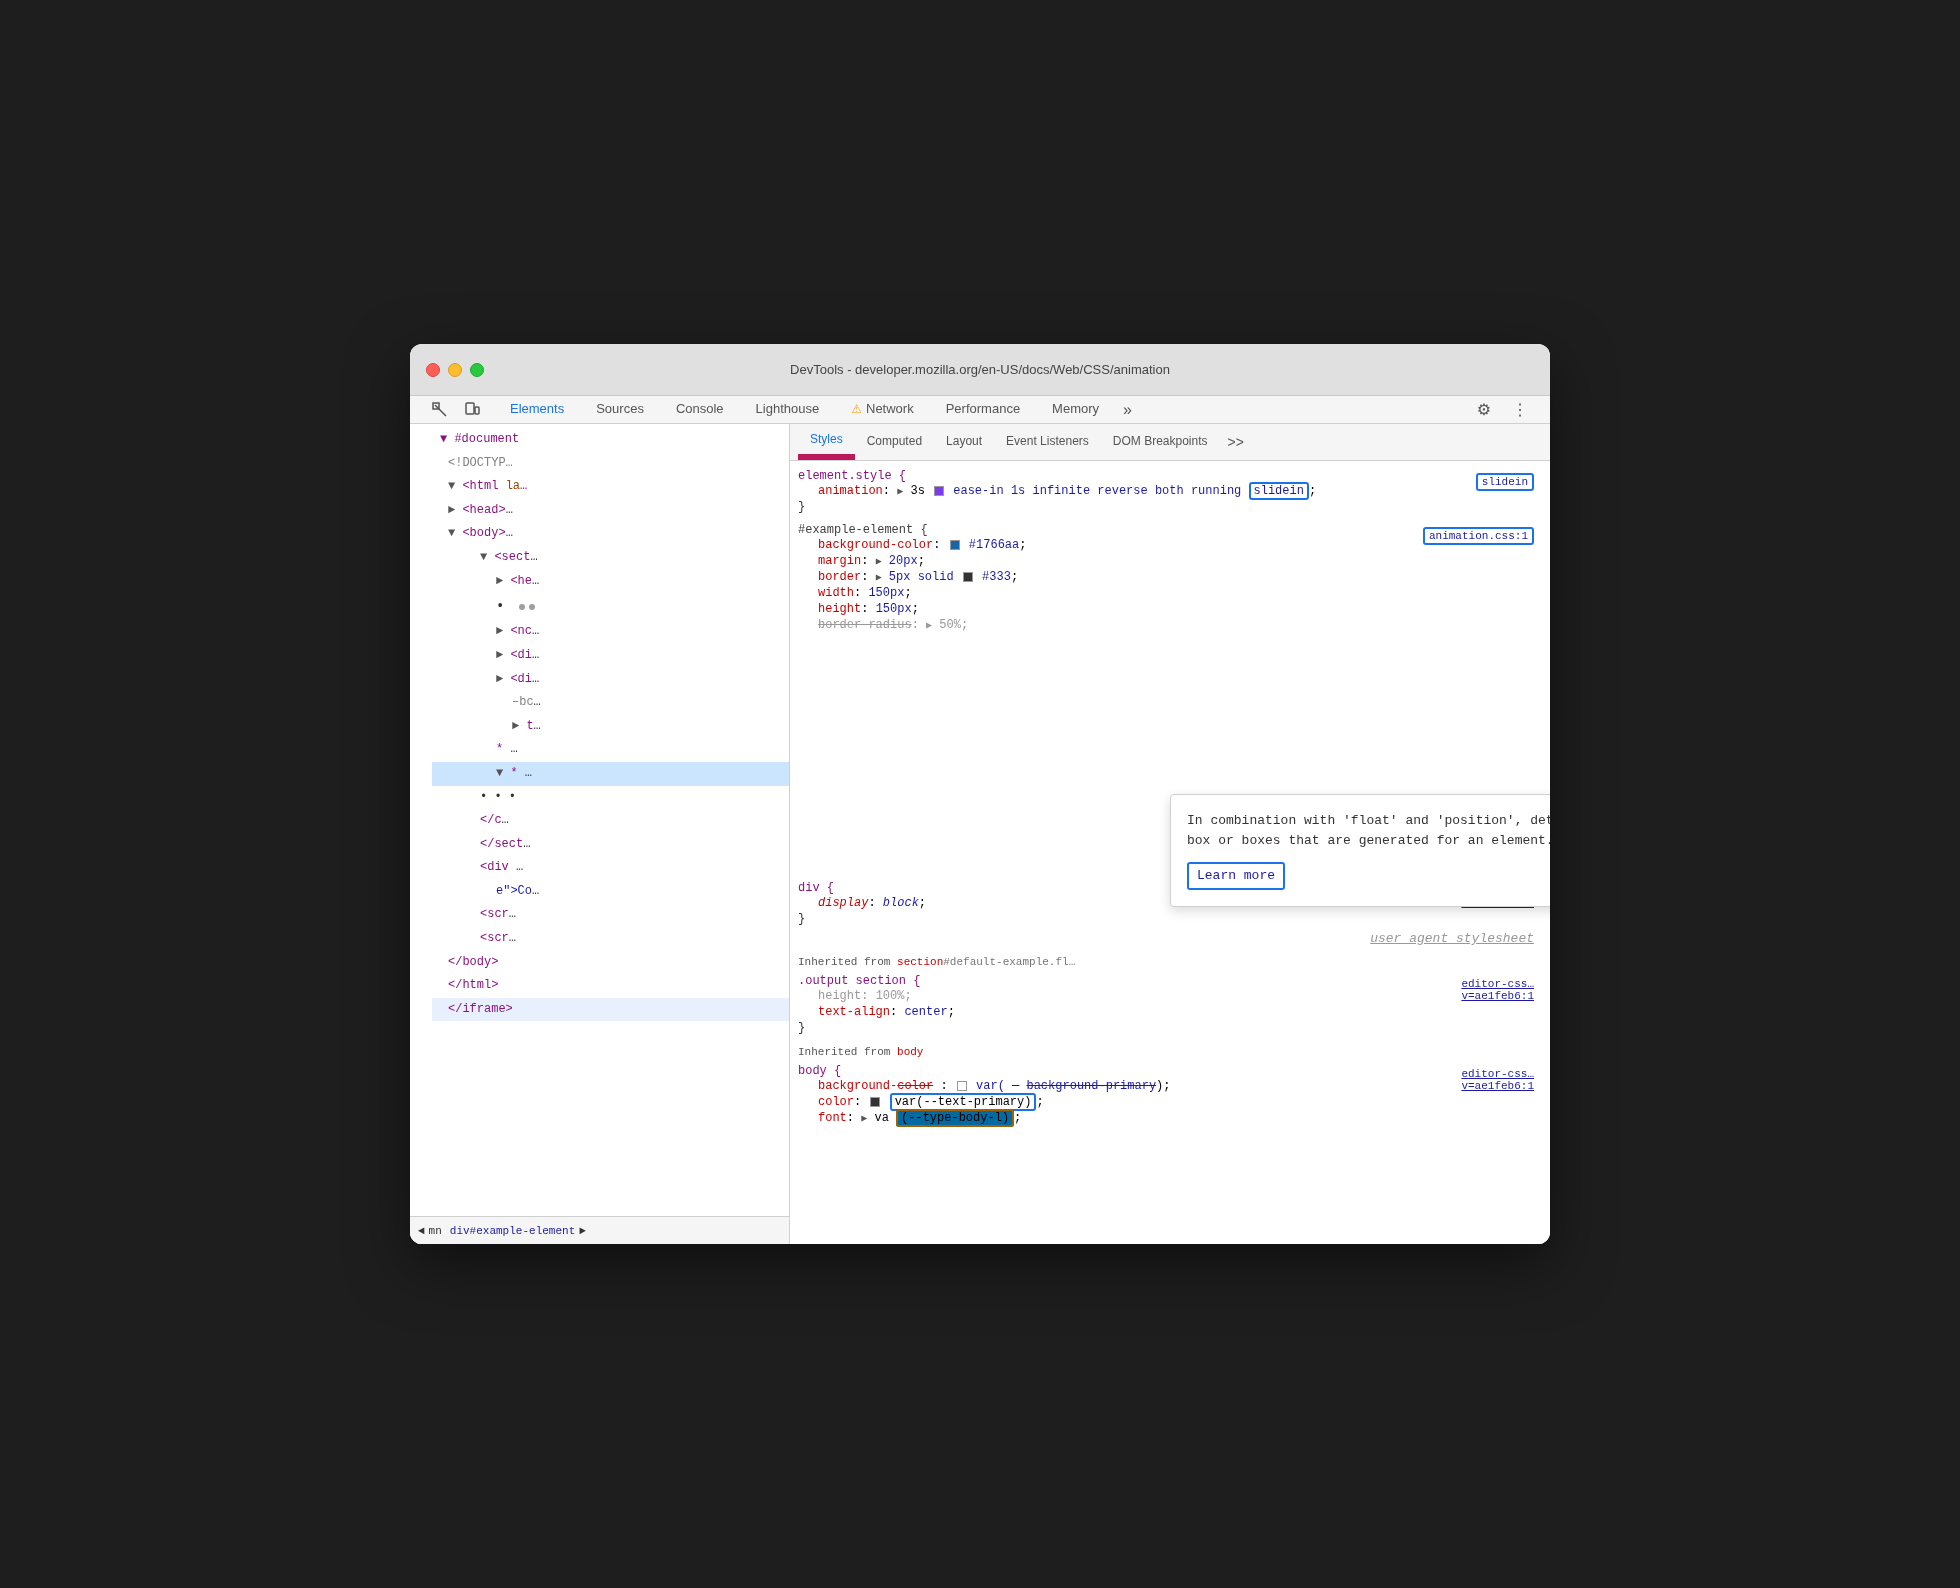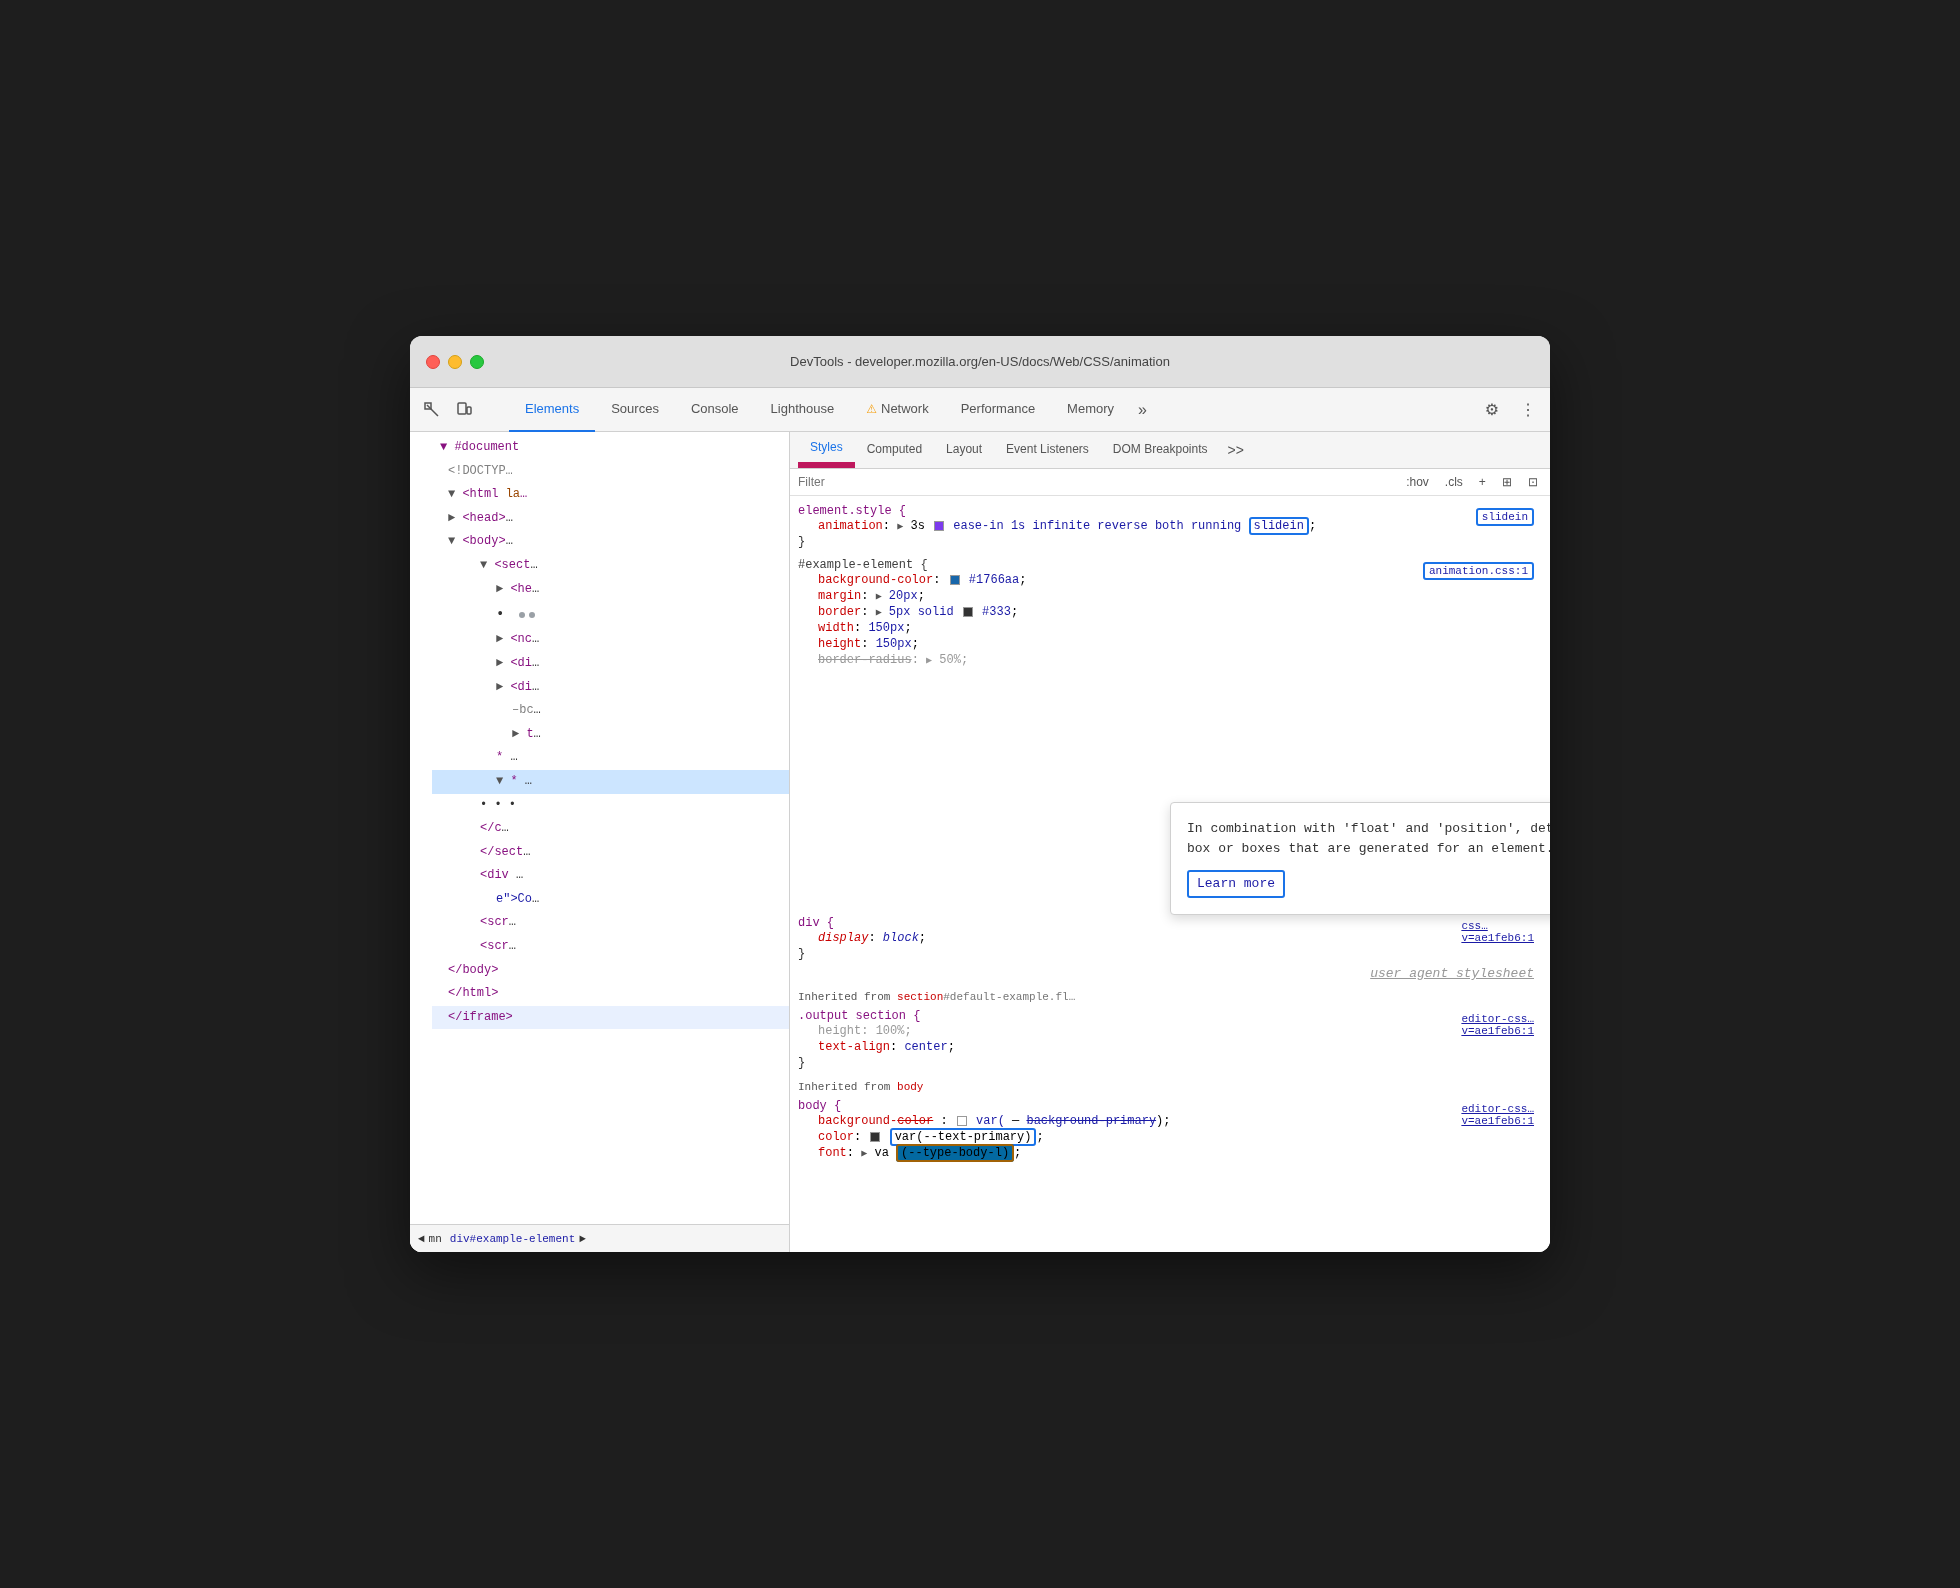--- a/index.html
+++ b/index.html
@@ -47,23 +47,22 @@
       font-size: 13px;
       color: #444;
       font-weight: 500;
     }
     
     .toolbar {
       background: #f5f5f5;
       border-bottom: 1px solid #d0d0d0;
       display: flex;
       align-items: center;
-      padding: 0 8px;
-      height: 44px;
-      gap: 23px;
+      padding: 0 16px;
+      height: 28px;
     }
     .toolbar-icons {
       display: flex;
       align-items: center;
       gap: 4px;
       margin-right: 8px;
     }
     .toolbar-icon-btn {
       width: 28px;
       height: 28px;
@@ -532,30 +531,20 @@
         </div>
         <div class="panel-tab">
           <span>Event Listeners</span>
         </div>
         <div class="panel-tab">
           <span>DOM Breakpoints</span>
         </div>
         <div class="panel-tab-more">&gt;&gt;</div>
       </div>
 
-      <div class="filter-bar">
-        <input type="text" class="filter-input" placeholder="Filter" style="">
-        <div class="filter-controls">
-          <span class="filter-btn">:hov</span>
-          <span class="filter-btn">.cls</span>
-          <span class="filter-btn">+</span>
-          <span class="filter-btn">⊞</span>
-          <span class="filter-btn">⊡</span>
-        </div>
-      </div>
 
       <div class="styles-content">
 
         <div class="rule-block">
           <span class="selector">element.style {</span>
           <div style="position:absolute; right:8px; top:4px;">
             <span class="rule-source highlighted">slidein</span>
           </div>
           <div class="css-line">
             <span class="prop-name">animation</span><span>: </span>

